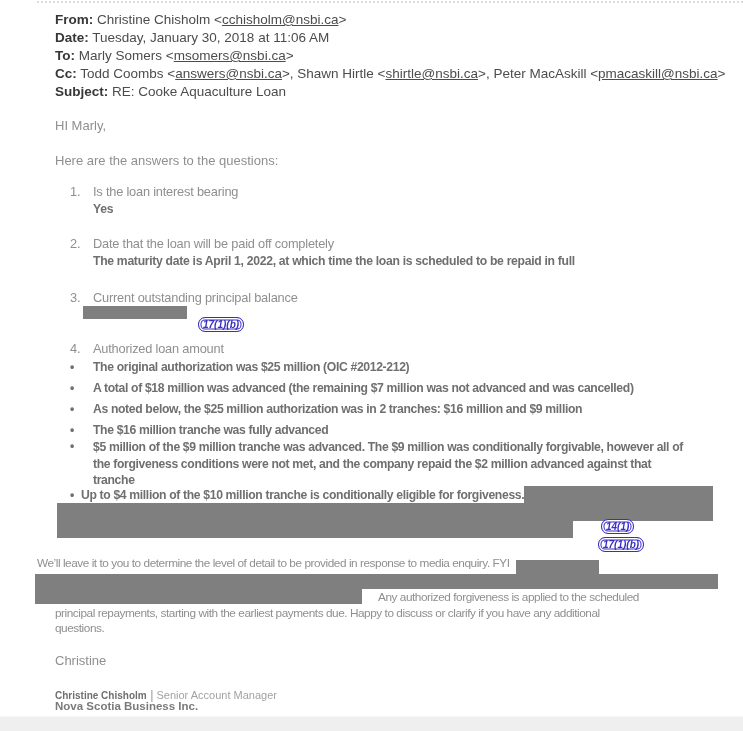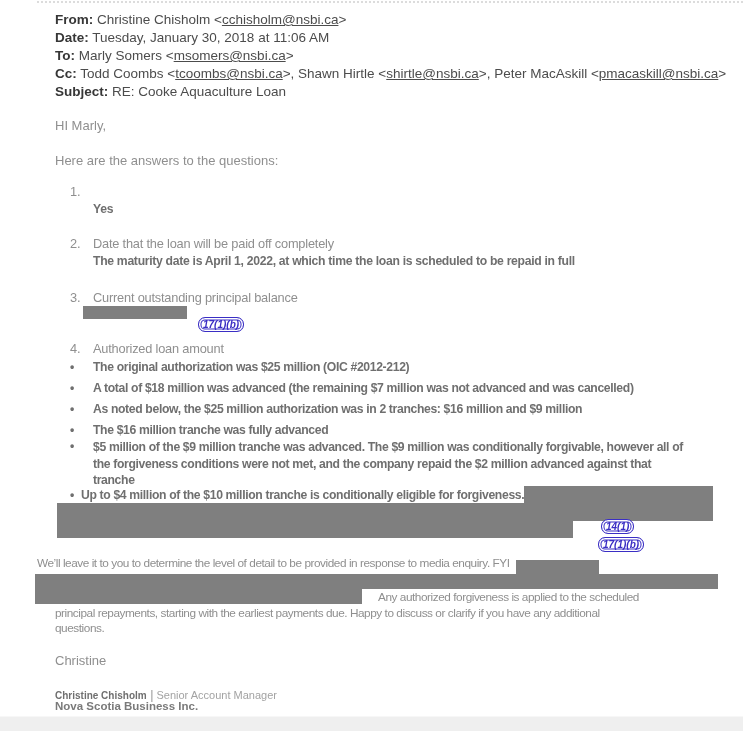--- a/index.html
+++ b/index.html
@@ -34,28 +34,29 @@
 <div class="page">
 
   <div class="topline"></div>
 
   <div class="t hdr" style="left:43px;top:11px"><b>From:</b><span> Christine Chisholm &lt;</span><span class="email">cchisholm@nsbi.ca</span><span>&gt;</span></div>
 
   <div class="t hdr" style="left:43px;top:29px"><b>Date:</b><span> Tuesday, January 30, 2018 at 11:06 AM</span></div>
 
   <div class="t hdr" style="left:43px;top:47px"><b>To:</b><span> Marly Somers &lt;</span><span class="email">msomers@nsbi.ca</span><span>&gt;</span></div>
 
-  <div class="t hdr" style="left:43px;top:65px"><b>Cc:</b><span> Todd Coombs &lt;</span><span class="email">tcoombs@nsbi.ca</span><span>&gt;, Shawn Hirtle &lt;</span><span class="email">shirtle@nsbi.ca</span><span>&gt;, Peter MacAskill &lt;</span><span class="email">pmacaskill@nsbi.ca</span><span>&gt;</span></div>
+  <div class="t hdr" style="left:43px;top:65px"><b>Cc:</b><span> Todd Coombs &lt;</span><span class="email">answers@nsbi.ca</span><span>&gt;, Shawn Hirtle &lt;</span><span class="email">shirtle@nsbi.ca</span><span>&gt;, Peter MacAskill &lt;</span><span class="email">pmacaskill@nsbi.ca</span><span>&gt;</span></div>
 
   <div class="t hdr" style="left:43px;top:83px"><b>Subject:</b><span> RE: Cooke Aquaculture Loan</span></div>
 
   <div class="t gray" style="left:43px;top:118px">HI Marly,</div>
   <div class="t gray" style="left:43px;top:153px">Here are the answers to the questions:</div>
 
   <div class="t q" style="left:58px;top:184px">1.</div>
+  <div class="t q" style="left:81px;top:184px">Is the loan interest bearing</div>
   <div class="t ans" style="left:81px;top:202px">Yes</div>
 
   <div class="t q" style="left:58px;top:236px">2.</div>
   <div class="t q" style="left:81px;top:236px">Date that the loan will be paid off completely</div>
   <div class="t ans" style="left:81px;top:254px">The maturity date is April 1, 2022, at which time the loan is scheduled to be repaid in full</div>
 
   <div class="t q" style="left:58px;top:290px">3.</div>
   <div class="t q" style="left:81px;top:290px">Current outstanding principal balance</div>
   <div class="bar" style="position:absolute;left:83px;top:306px;width:104px;height:13px"></div>
   <div class="stamp" style="left:198px;top:317px">17(1)(b)</div>

